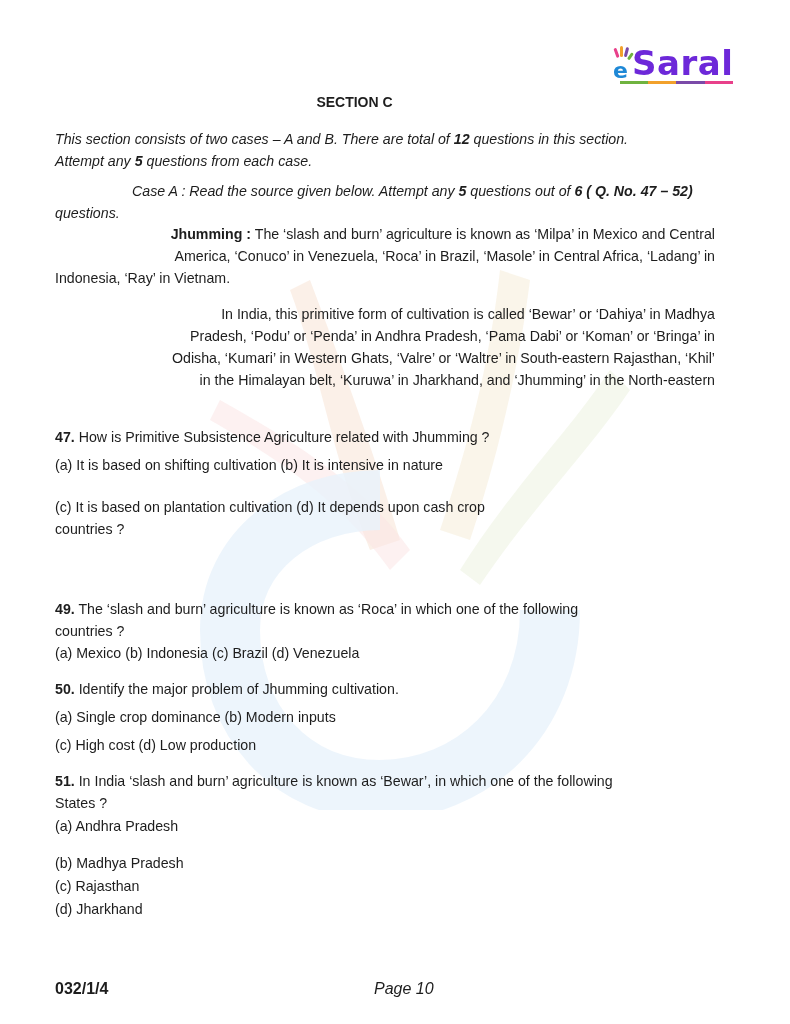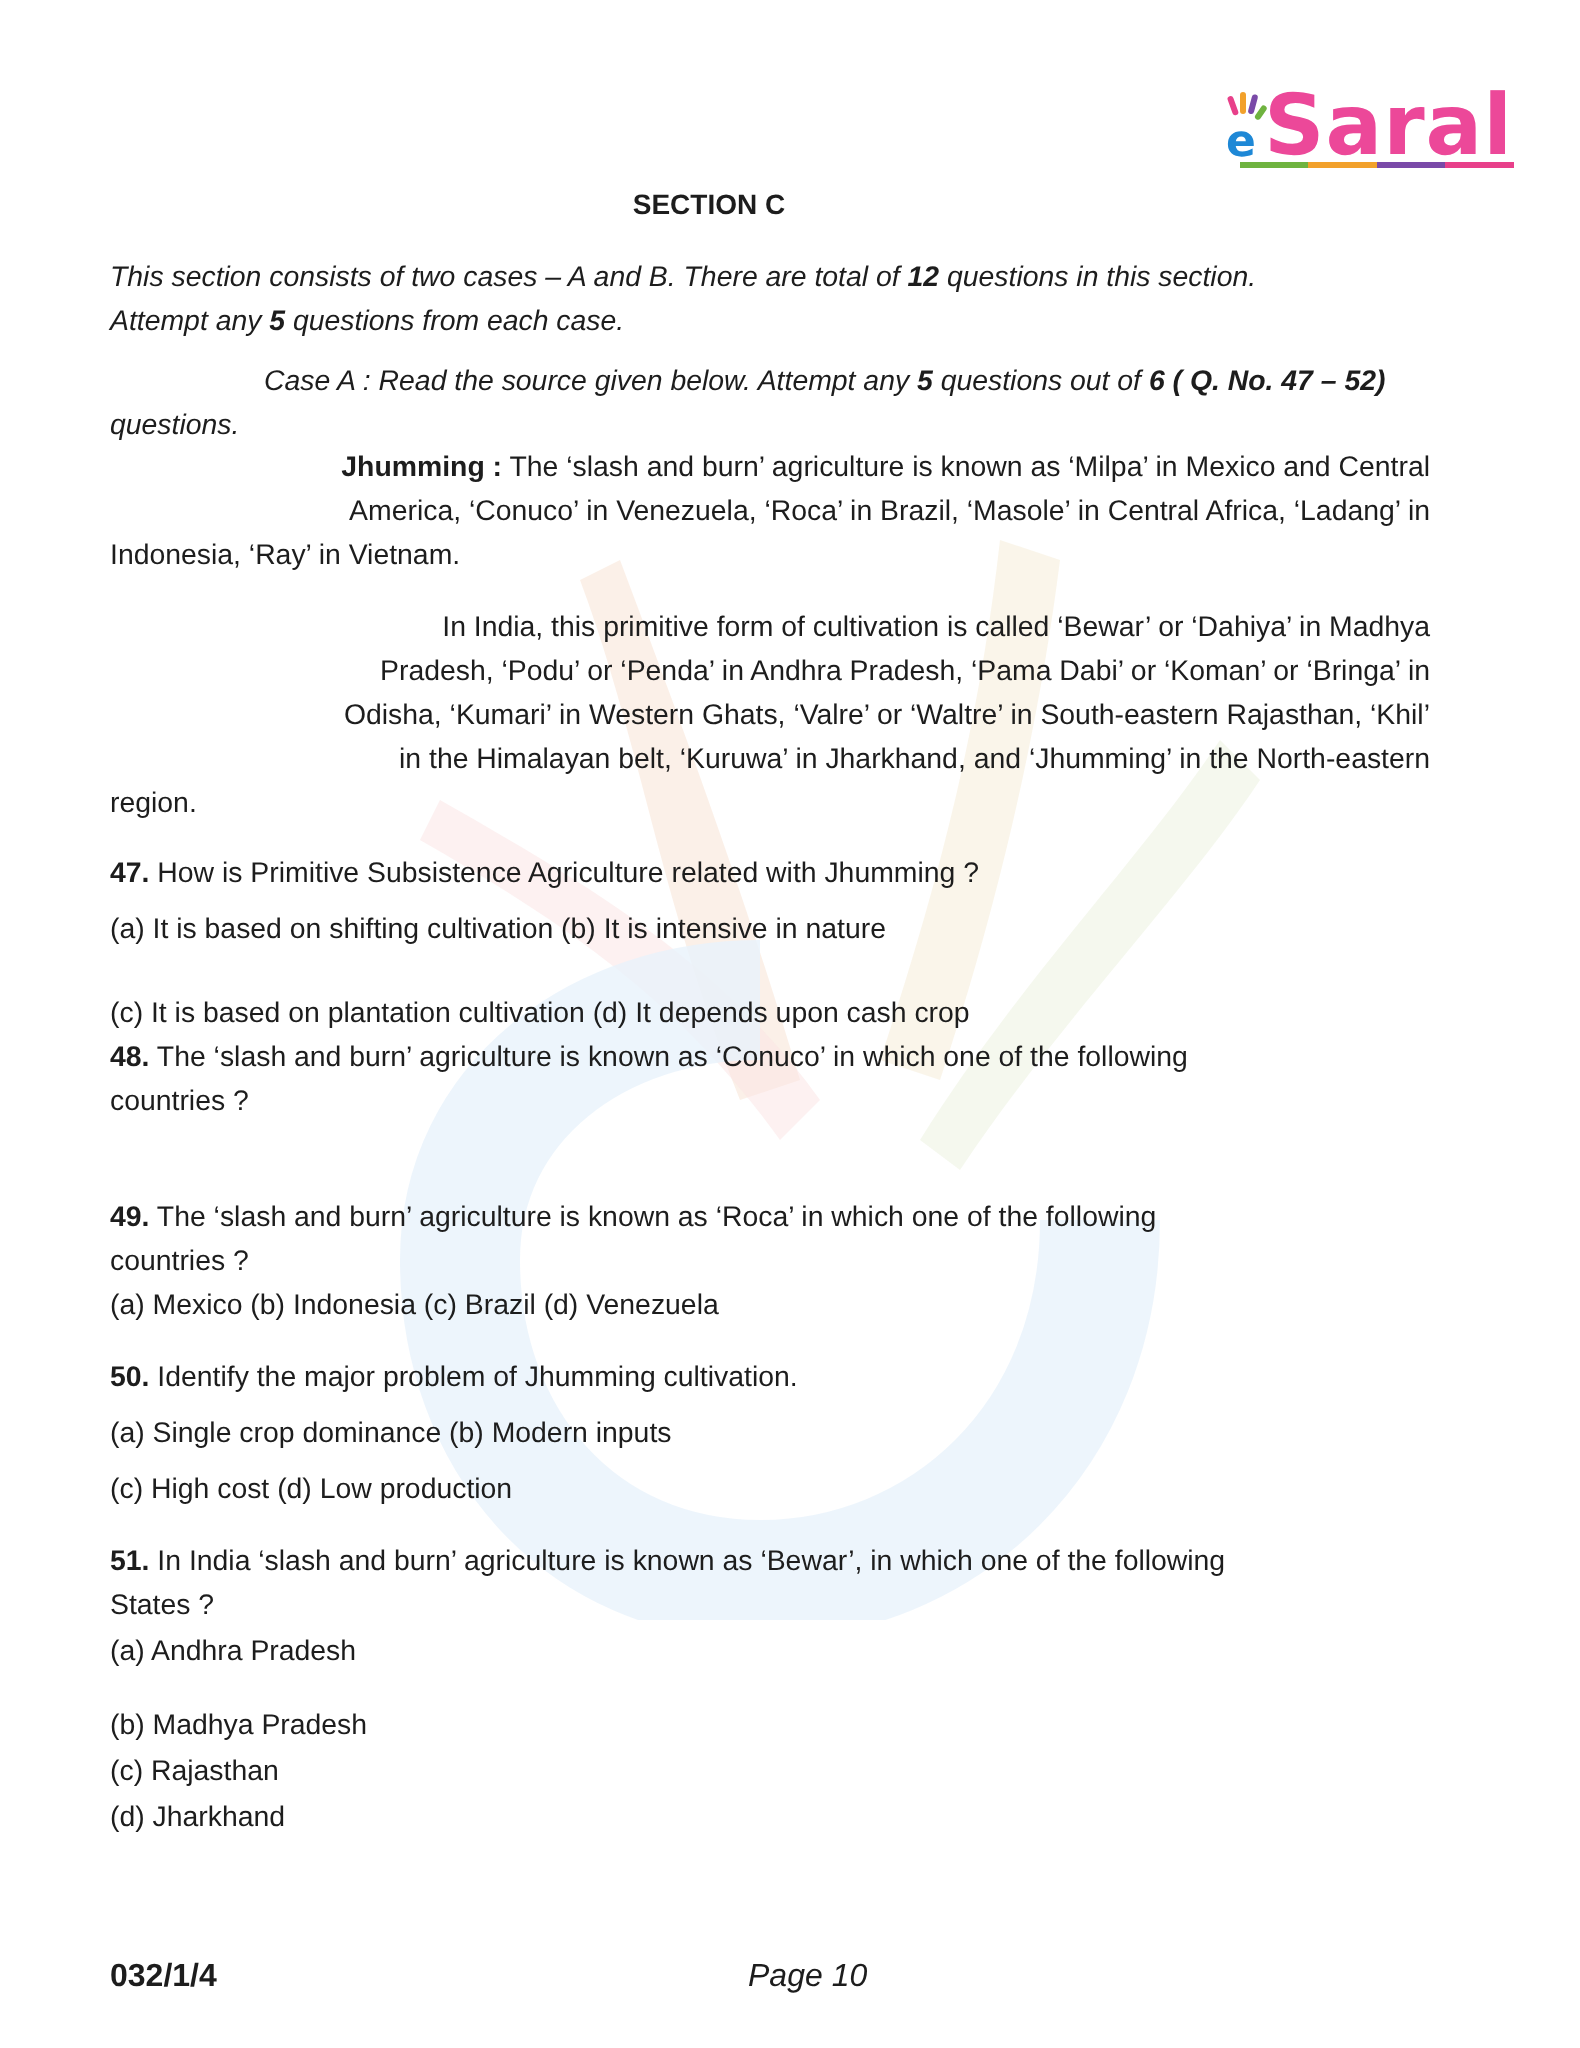--- a/index.html
+++ b/index.html
@@ -1,20 +1,20 @@
 <!DOCTYPE html>
 <html><head>
 <meta charset="utf-8">
 <style>
   html,body{margin:0;padding:0;background:#ffffff;}
   body{width:790px;height:1024px;position:relative;overflow:hidden;font-family:"Liberation Sans",sans-serif;color:#1d1d1d;}
   .watermark{position:absolute;left:170px;top:250px;width:500px;height:560px;pointer-events:none;}
   .logo{position:absolute;left:612px;top:40px;height:40px;display:flex;align-items:flex-end;}
   .logo .hand{width:22px;height:34px;position:relative;margin-right:-2px;}
-  .logo .word{font-family:"DejaVu Sans",sans-serif;font-size:42px;font-weight:bold;color:#ec4899;letter-spacing:0.5px;line-height:34px;}
+  .logo .word{font-family:"DejaVu Sans",sans-serif;font-size:34px;font-weight:bold;color:#6d28d9;letter-spacing:0.5px;line-height:34px;}
   .logo .underline{position:absolute;left:8px;right:0;bottom:-4px;height:3px;background:linear-gradient(90deg,#6fb33f 0%,#6fb33f 25%,#f2a12b 25%,#f2a12b 50%,#7a4aa8 50%,#7a4aa8 75%,#e8408a 75%,#e8408a 100%);}
   .section-title{position:absolute;left:0;width:709px;top:94px;text-align:center;font-weight:bold;font-size:14px;}
   .text{position:absolute;font-size:14.2px;line-height:22px;}
   .ital{font-style:italic;}
   .line{white-space:nowrap;}
   b{font-weight:bold;}
   .q{position:absolute;left:55px;font-size:14.2px;line-height:22px;}
   .footer-code{position:absolute;left:55px;top:980px;font-size:16px;font-weight:bold;}
   .footer-page{position:absolute;left:374px;top:980px;font-size:16px;font-style:italic;}
 </style>
@@ -57,31 +57,29 @@
   <div class="line" style="text-align:right;"><b>Jhumming :</b><span> The ‘slash and burn’ agriculture is known as ‘Milpa’ in Mexico and Central</span></div>
   <div class="line" style="text-align:right;">America, ‘Conuco’ in Venezuela, ‘Roca’ in Brazil, ‘Masole’ in Central Africa, ‘Ladang’ in</div>
   <div class="line">Indonesia, ‘Ray’ in Vietnam.</div>
 </div>
 
 <div class="text" style="left:55px;top:303px;width:660px;">
   <div class="line" style="text-align:right;">In India, this primitive form of cultivation is called ‘Bewar’ or ‘Dahiya’ in Madhya</div>
   <div class="line" style="text-align:right;">Pradesh, ‘Podu’ or ‘Penda’ in Andhra Pradesh, ‘Pama Dabi’ or ‘Koman’ or ‘Bringa’ in</div>
   <div class="line" style="text-align:right;">Odisha, ‘Kumari’ in Western Ghats, ‘Valre’ or ‘Waltre’ in South-eastern Rajasthan, ‘Khil’</div>
   <div class="line" style="text-align:right;">in the Himalayan belt, ‘Kuruwa’ in Jharkhand, and ‘Jhumming’ in the North-eastern</div>
-  <div class="line">region.</div>
 </div>
 
 <div class="q" style="top:426px;">
   <div class="line"><b>47.</b><span> How is Primitive Subsistence Agriculture related with Jhumming ?</span></div>
   <div class="line" style="margin-top:6px;">(a) It is based on shifting cultivation (b) It is intensive in nature</div>
   <div class="line" style="margin-top:20px;">(c) It is based on plantation cultivation (d) It depends upon cash crop</div>
 </div>
 
 <div class="q" style="top:518px;">
-  <div class="line"><b>48.</b><span> The ‘slash and burn’ agriculture is known as ‘Conuco’ in which one of the following</span></div>
   <div class="line">countries ?</div>
 </div>
 
 <div class="q" style="top:598px;">
   <div class="line"><b>49.</b><span> The ‘slash and burn’ agriculture is known as ‘Roca’ in which one of the following</span></div>
   <div class="line">countries ?</div>
   <div class="line">(a) Mexico (b) Indonesia (c) Brazil (d) Venezuela</div>
 </div>
 
 <div class="q" style="top:678px;">

